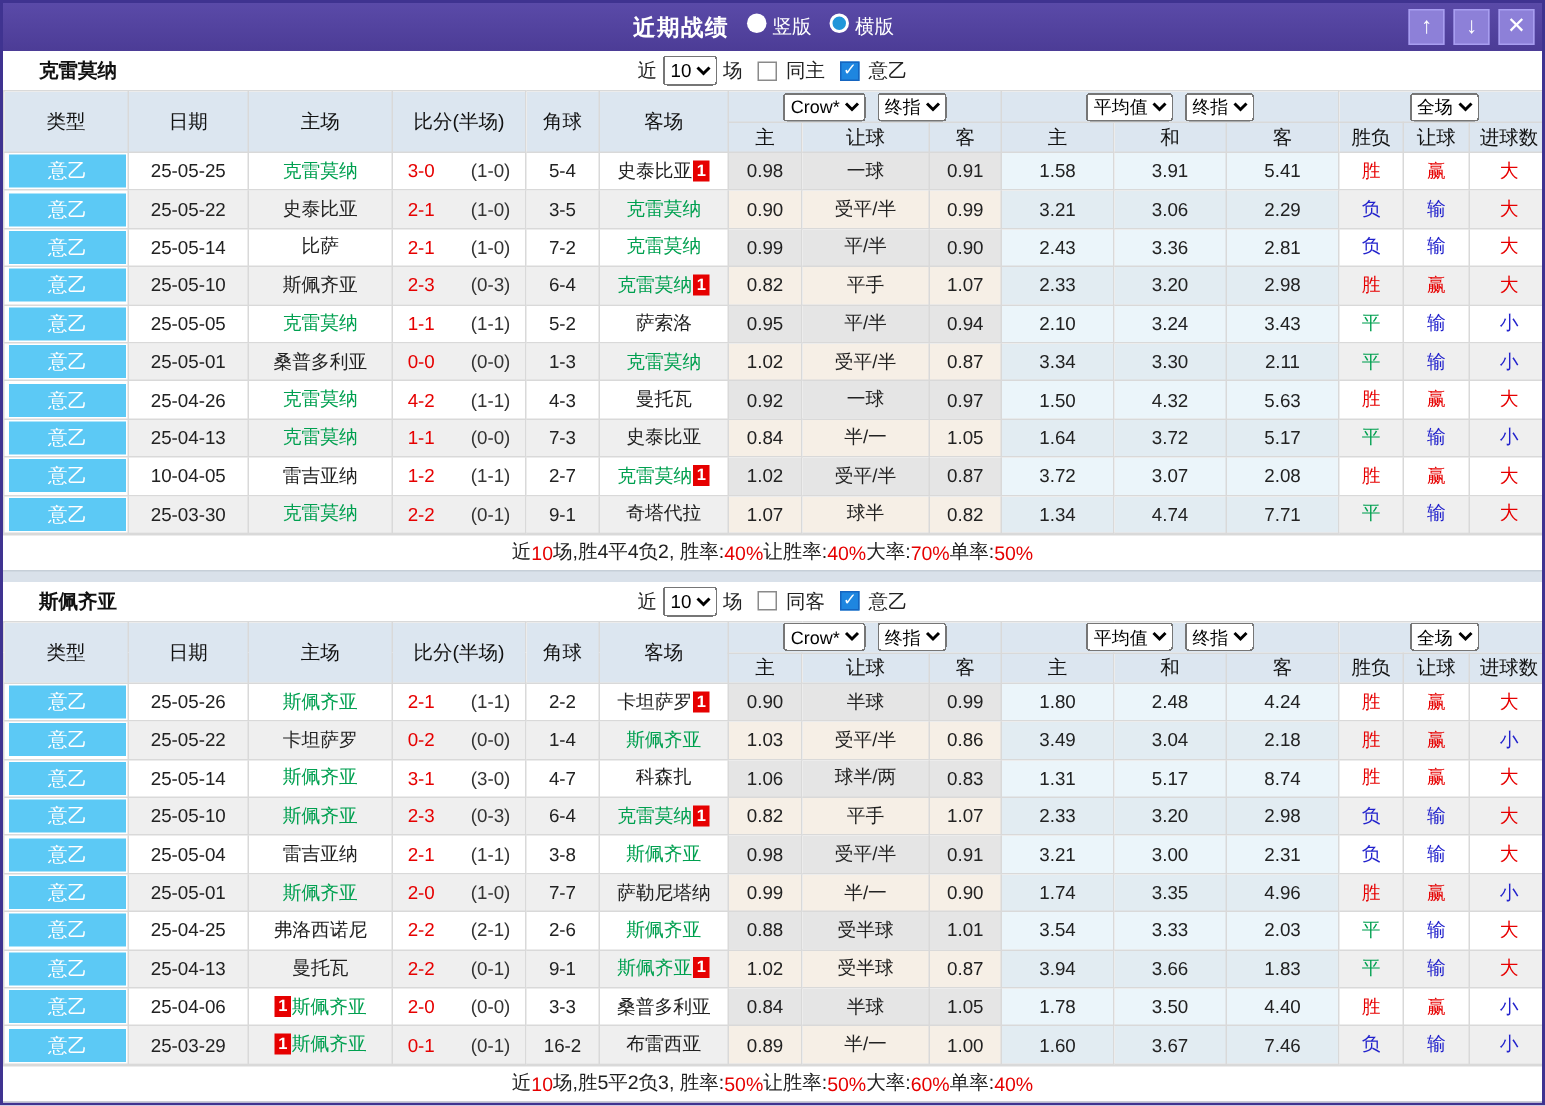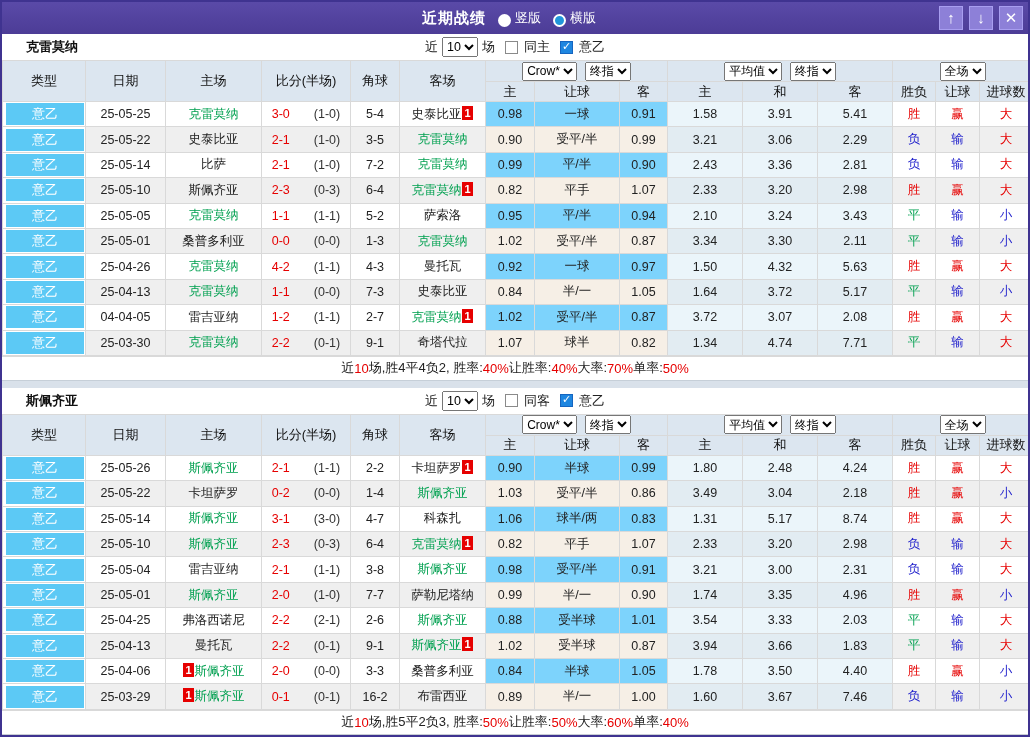--- a/index.html
+++ b/index.html
@@ -3,21 +3,21 @@
 <meta charset="utf-8">
 <style>
   * { box-sizing: border-box; margin: 0; padding: 0; }
   html,body { width: 1030px; height: 737px; }
   body { font-family: "Liberation Sans", "DejaVu Sans", sans-serif; background: #fff; }
   .window { width: 1030px; height: 737px; border: 2px solid #3f3390; display: flex; flex-direction: column; overflow: hidden; background: #fff; }
 
   
   .titlebar { height: 32px; flex: 0 0 32px; background: linear-gradient(#5a4aa8, #4c3c96); position: relative; display: flex; align-items: center; justify-content: center; color: #fff; }
   .title { font-size: 15px; font-weight: bold; margin-right: 12px; letter-spacing: 1px; }
-  .radio-opt { display: flex; align-items: flex-end; margin-right: 12px; font-size: 13px; cursor: default; }
+  .radio-opt { display: flex; align-items: flex-start; margin-right: 12px; font-size: 13px; cursor: default; }
   .radio { width: 13px; height: 13px; border-radius: 50%; display: inline-block; margin-right: 4px; }
   .radio.filled { background: #fff; }
   .radio.hollow { border: 2px solid #fff; background: #2196d9; }
   .tb-buttons { position: absolute; right: 5px; top: 4px; display: flex; gap: 6px; }
   .tb-btn { width: 24px; height: 24px; background: #8d80d8; border: 1px solid #a89ef0; color: #fff; font-weight: bold; text-align: center; line-height: 21px; font-size: 15px; cursor: pointer; }
 
   
   .controls { height: 26px; flex: 0 0 26px; position: relative; display: flex; align-items: center; justify-content: center; gap: 4px; background: #fff; font-size: 13px; color: #222; }
   .team-title { position: absolute; left: 24px; font-weight: bold; font-size: 13px; color: #111; }
   .controls select { height: 20px; font-size: 12.5px; font-family: inherit; }
@@ -28,21 +28,21 @@
   
   table { border-collapse: collapse; table-layout: fixed; width: 100%; }
   th, td { border: 1px solid #d9d9d9; text-align: center; padding: 0; overflow: hidden; white-space: nowrap; font-size: 12.5px; color: #222; }
   thead th { background: #dce6f0; font-weight: normal; font-size: 13px; color: #111; }
   tr.h-top { height: 21px; }
   tr.h-sub { height: 20px; }
   .sel-cell select { height: 19px; font-size: 12px; margin: 0 2px; font-family: inherit; }
   tbody tr { height: 25.4px; }
   tr.row-odd td { background: #fff; }
   tr.row-even td { background: #efefef; }
-  tr.row-odd td.o1 { background: #7dd3fc; }
+  tr.row-odd td.o1 { background: #e5e5e5; }
   tr.row-even td.o1 { background: #f6efe6; }
   tr.row-odd td.o2 { background: #ebf5fa; }
   tr.row-even td.o2 { background: #e2ecf2; }
   td.c-league { background: #fff !important; }
   .league-chip { margin: 1px 1px 1px 3px; background: #5cc9f5; color: #fff; height: 22px; line-height: 22px; font-size: 13px; }
   .team { color: #222; }
   .team-green { color: #00a050; }
   .badge { display: inline-block; background: #e60000; color: #fff; font-size: 11px; font-weight: bold; padding: 0 2px; margin: 0 1px; line-height: 14px; vertical-align: 1px; }
   .ft { color: #e60000; }
   .ht { color: #333; margin-left: 24px; }
@@ -285,21 +285,21 @@
           <td class="o2">3.72</td>
           <td class="o2">5.17</td>
           <td style="color: rgb(0, 160, 80);">平</td>
           <td style="color: rgb(34, 34, 204);">输</td>
           <td style="color: rgb(34, 34, 204);">小</td>
         </tr>
         <tr class="row-odd">
           <td class="c-league">
             <div class="league-chip">意乙</div>
           </td>
-          <td>04-04-05</td>
+          <td>10-04-05</td>
           <td><span class="team">雷吉亚纳</span></td>
           <td><span class="ft">1-2</span><span class="ht">(1-1)</span></td>
           <td>2-7</td>
           <td><span class="team team-green">克雷莫纳</span><span class="badge">1</span></td>
           <td class="o1">1.02</td>
           <td class="o1">受平/半</td>
           <td class="o1">0.87</td>
           <td class="o2">3.72</td>
           <td class="o2">3.07</td>
           <td class="o2">2.08</td>

